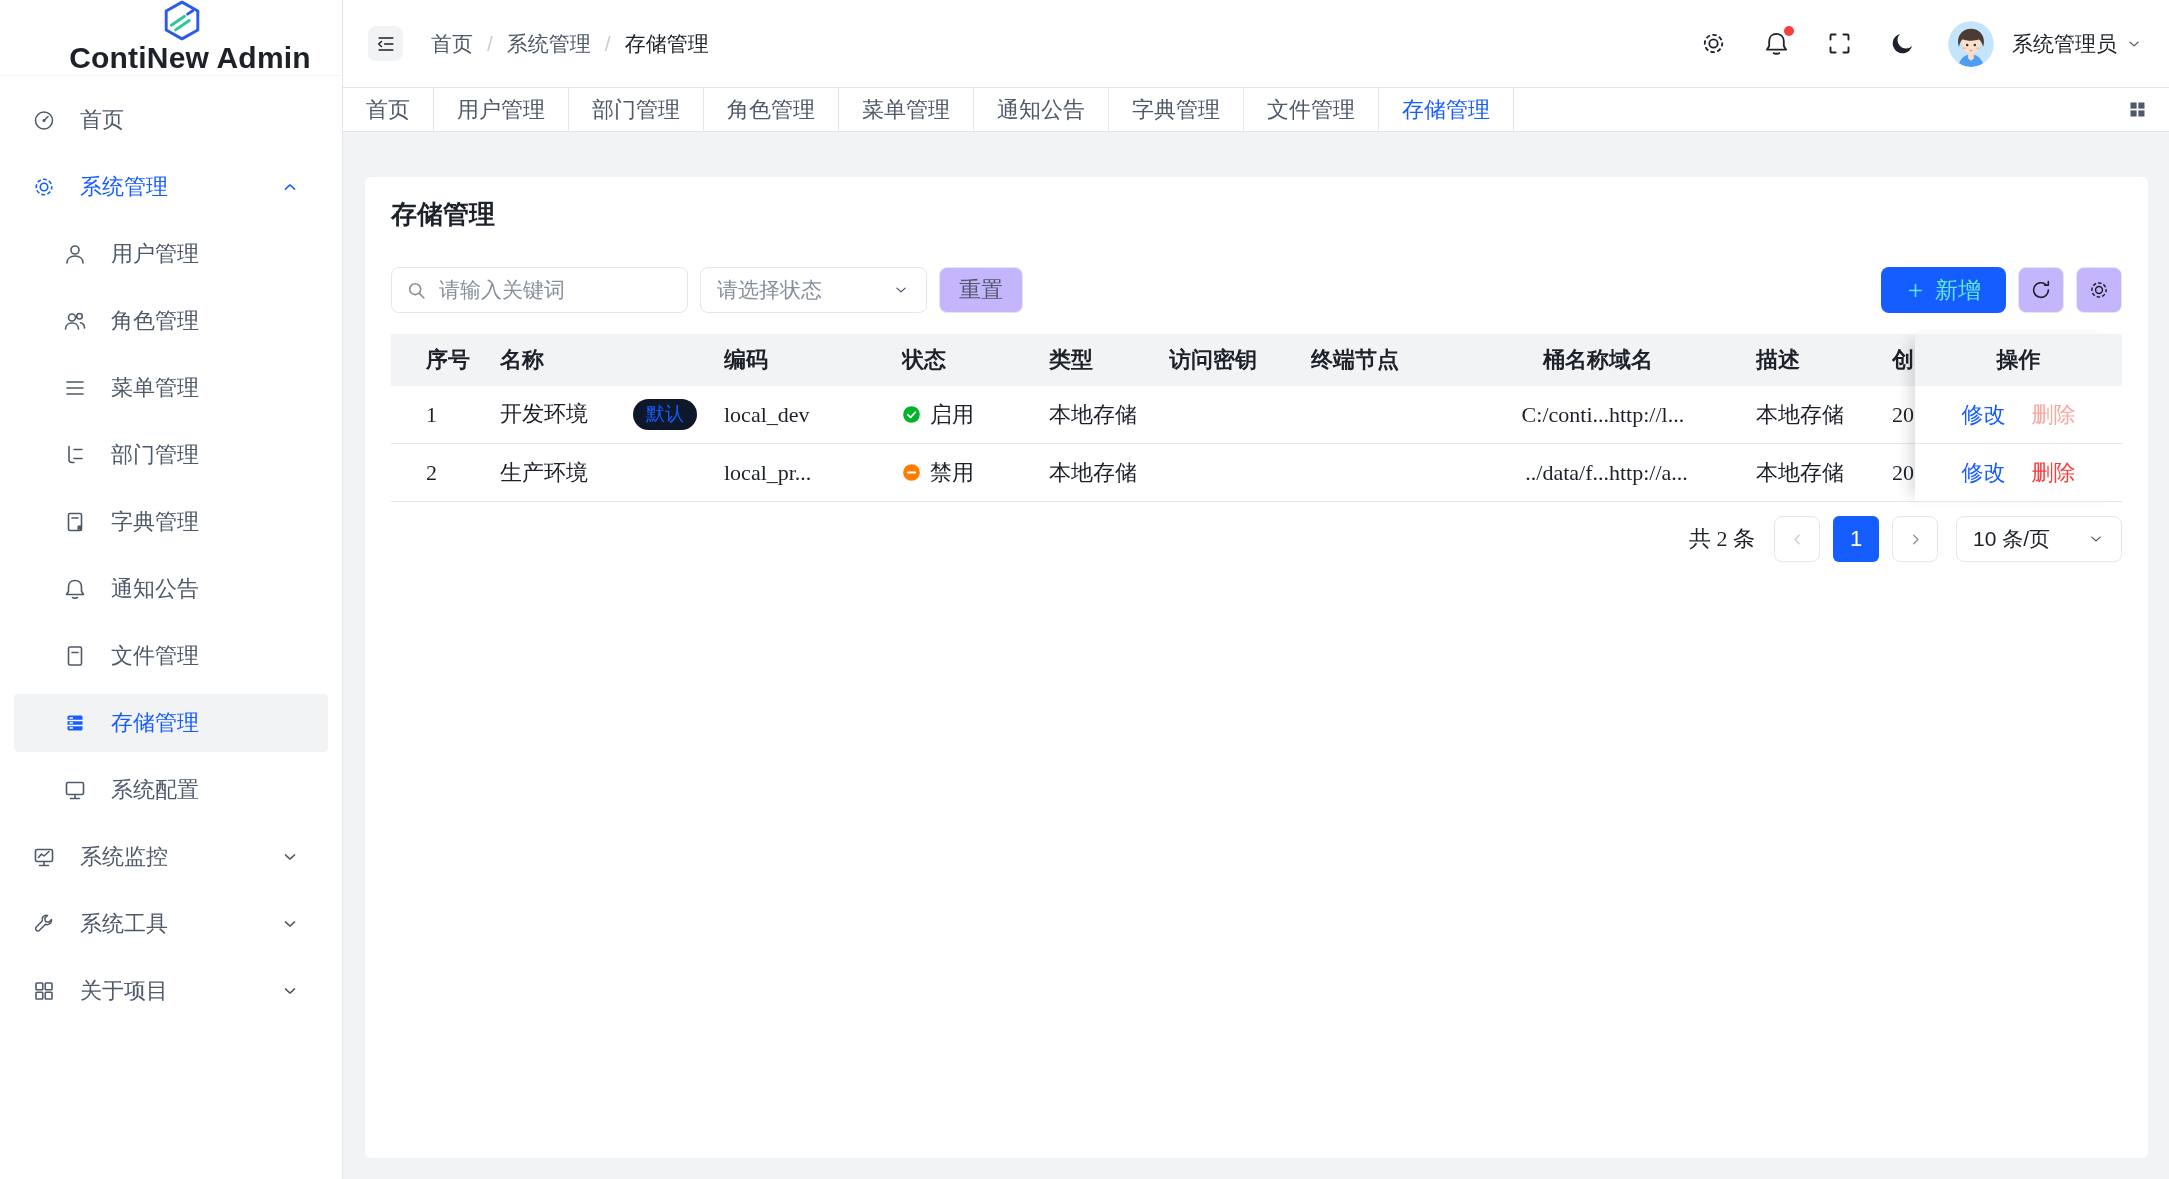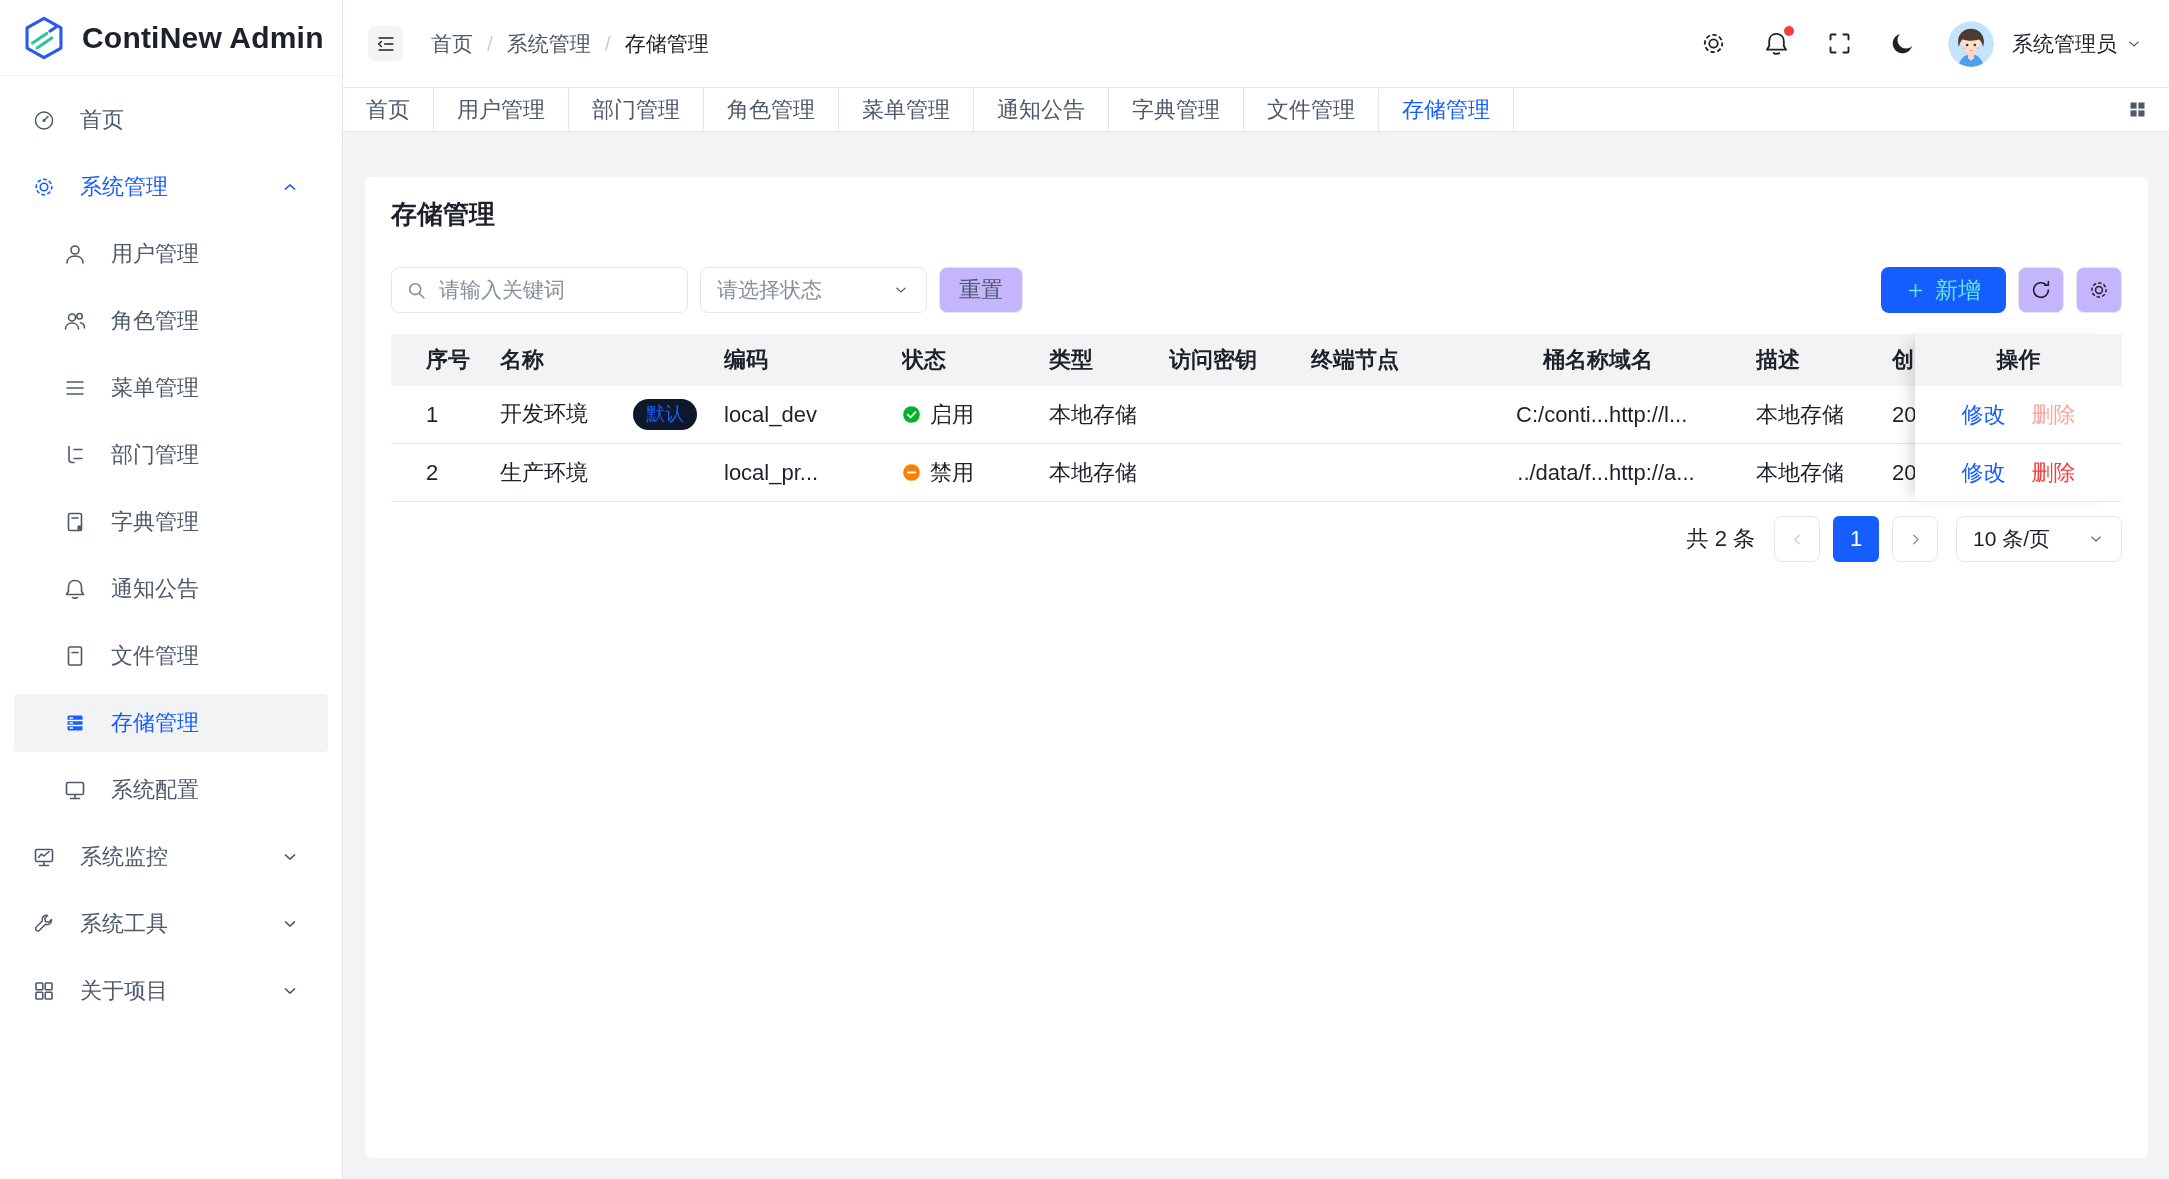--- a/index.html
+++ b/index.html
@@ -2,21 +2,21 @@
 <html><head>
 <meta charset="utf-8">
 <style>
   * { margin:0; padding:0; box-sizing:border-box; }
   html,body { width:2169px; height:1179px; overflow:hidden; background:#fff;
     font-family:"Liberation Sans","DejaVu Sans",sans-serif; color:#1D2129; }
   .app { display:flex; width:2169px; height:1179px; }
 
   
   .sidebar { width:343px; min-width:343px; background:#fff; border-right:1px solid #E5E6EB; }
-  .logo { height:76px; display:flex; align-items:center; padding-left:22px; border-bottom:1px solid #F2F3F5; }
+  .logo { height:76px; display:flex; align-items:center; padding-left:22px; border-bottom:1px solid #F2F3F5;flex-direction:column; }
   .logo svg { width:44px; height:44px; }
   .logo-title { font-size:30px; font-weight:700; margin-left:16px; letter-spacing:.2px; }
   .menu { padding:15px 14px 0 14px; }
   .mi { height:58px; margin-bottom:9px; display:flex; align-items:center; border-radius:4px;
         color:#4E5969; font-size:22px; cursor:pointer; }
   .mi .ic { width:24px; height:24px; flex:0 0 24px; }
   .mi.top { padding-left:18px; padding-right:28px; }
   .mi.sub { padding-left:49px; padding-right:28px; }
   .mi .lbl { margin-left:24px; flex:1; }
   .mi .chev { width:20px; height:20px; }
@@ -71,21 +71,21 @@
          display:flex; align-items:center; justify-content:center; font-size:22px;
          color:#4E5969; cursor:pointer; }
   .btn-reset { width:84px; margin-left:12px; color:#4E5969; }
   .toolbar .sp { flex:1; }
   .btn-add { width:125px; background:#165DFF; border:none; color:#5eead4; border-radius:8px; font-size:23px; }
   .btn-add svg { width:19px; height:19px; margin-right:10px; }
   .btn-ic { width:46px; margin-left:12px; color:#1D2129; }
   .btn-ic svg { width:22px; height:22px; }
 
   
-  .table { position:relative; margin-top:21px; }
+  .table { position:relative; margin-top:21px;font-family:Liberation Serif, serif; }
   .trow { display:flex; align-items:center; }
   .thead { height:52px; background:#F2F3F5; font-weight:700; color:#1D2129; }
   .tbody-row { height:58px; border-bottom:1px solid #E5E6EB; background:#fff; }
   .tcell { font-size:22px; overflow:hidden; white-space:nowrap; flex-shrink:0; }
   .c0{width:109px; padding-left:35px;} .c1{width:224px;} .c2{width:178px;} .c3{width:147px;}
   .c4{width:120px;} .c5{width:142px;} .c6{width:153px;} .c7{width:145px;text-align:right;} .c8{width:147px;}
   .c9{width:136px;} .c10{width:230px;}
   .name-cell { display:flex; align-items:center;gap:33px; }
   .badge { margin-left:12px; background:#0f172a; color:#165DFF; font-size:19px;
            padding:4px 13px; border-radius:999px; line-height:1.2; }
@@ -96,21 +96,21 @@
   .oph { height:52px; background:#F2F3F5; display:flex; align-items:center; justify-content:center;
          font-size:22px; font-weight:700; color:#1D2129; }
   .opc { height:58px; background:#fff; border-bottom:1px solid #E5E6EB;
          display:flex; align-items:center; justify-content:center; gap:26px; font-size:22px; }
   .lnk-edit { color:#165DFF; cursor:pointer; }
   .lnk-del { color:#F53F3F; cursor:pointer; }
   .lnk-del.off { color:#F8A6A0; }
 
   
   .pager { display:flex; align-items:center; justify-content:flex-end; margin-top:14px; gap:13px; }
-  .pg-total { font-size:22px; color:#1D2129; margin-right:6px; }
+  .pg-total { font-size:22px; color:#1D2129; margin-right:6px;font-family:Liberation Serif, serif; }
   .pg-btn { width:46px; height:46px; border:1px solid #E5E6EB; border-radius:8px; background:#fff;
             display:flex; align-items:center; justify-content:center; cursor:pointer; }
   .pg-btn svg { width:17px; height:17px; }
   .pg-prev { color:#C9CDD4; }
   .pg-next { color:#86909C; }
   .pg-cur { width:46px; height:46px; border-radius:6px; background:#165DFF; color:#fff;
             display:flex; align-items:center; justify-content:center; font-size:22px; cursor:pointer; }
   .pg-size { width:166px; margin-left:5px; color:#1D2129; }
 </style>
 </head>

